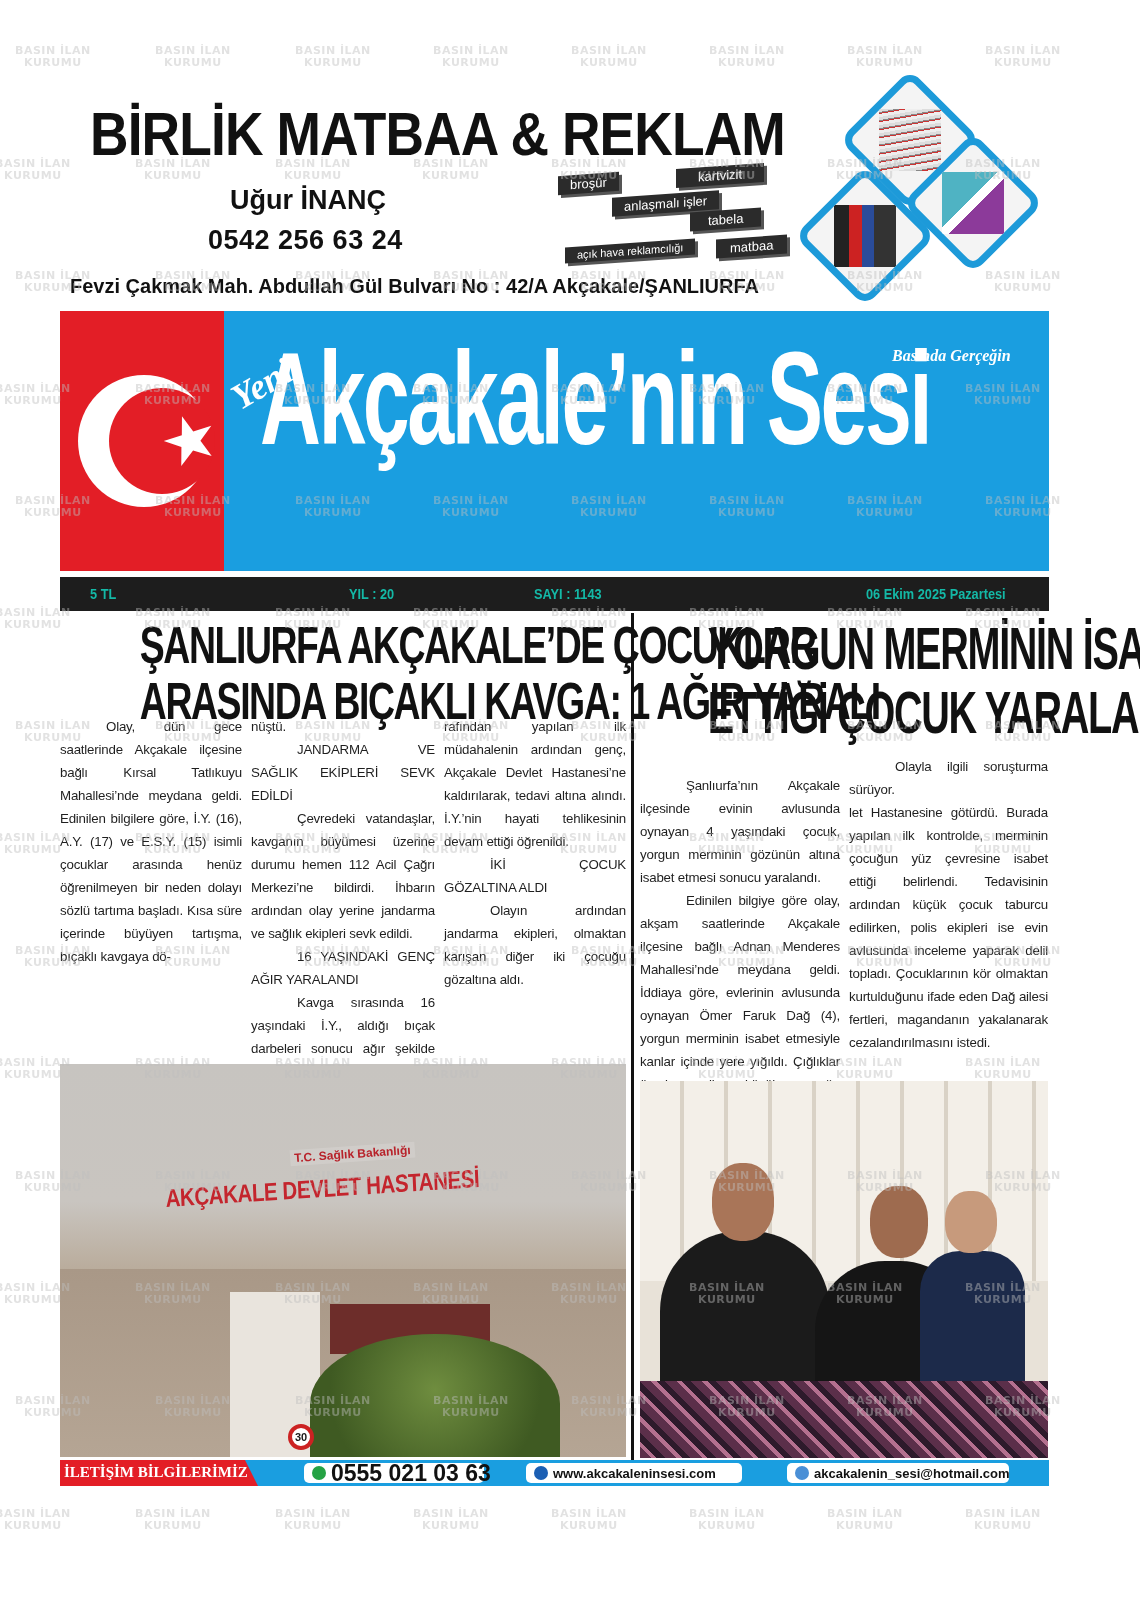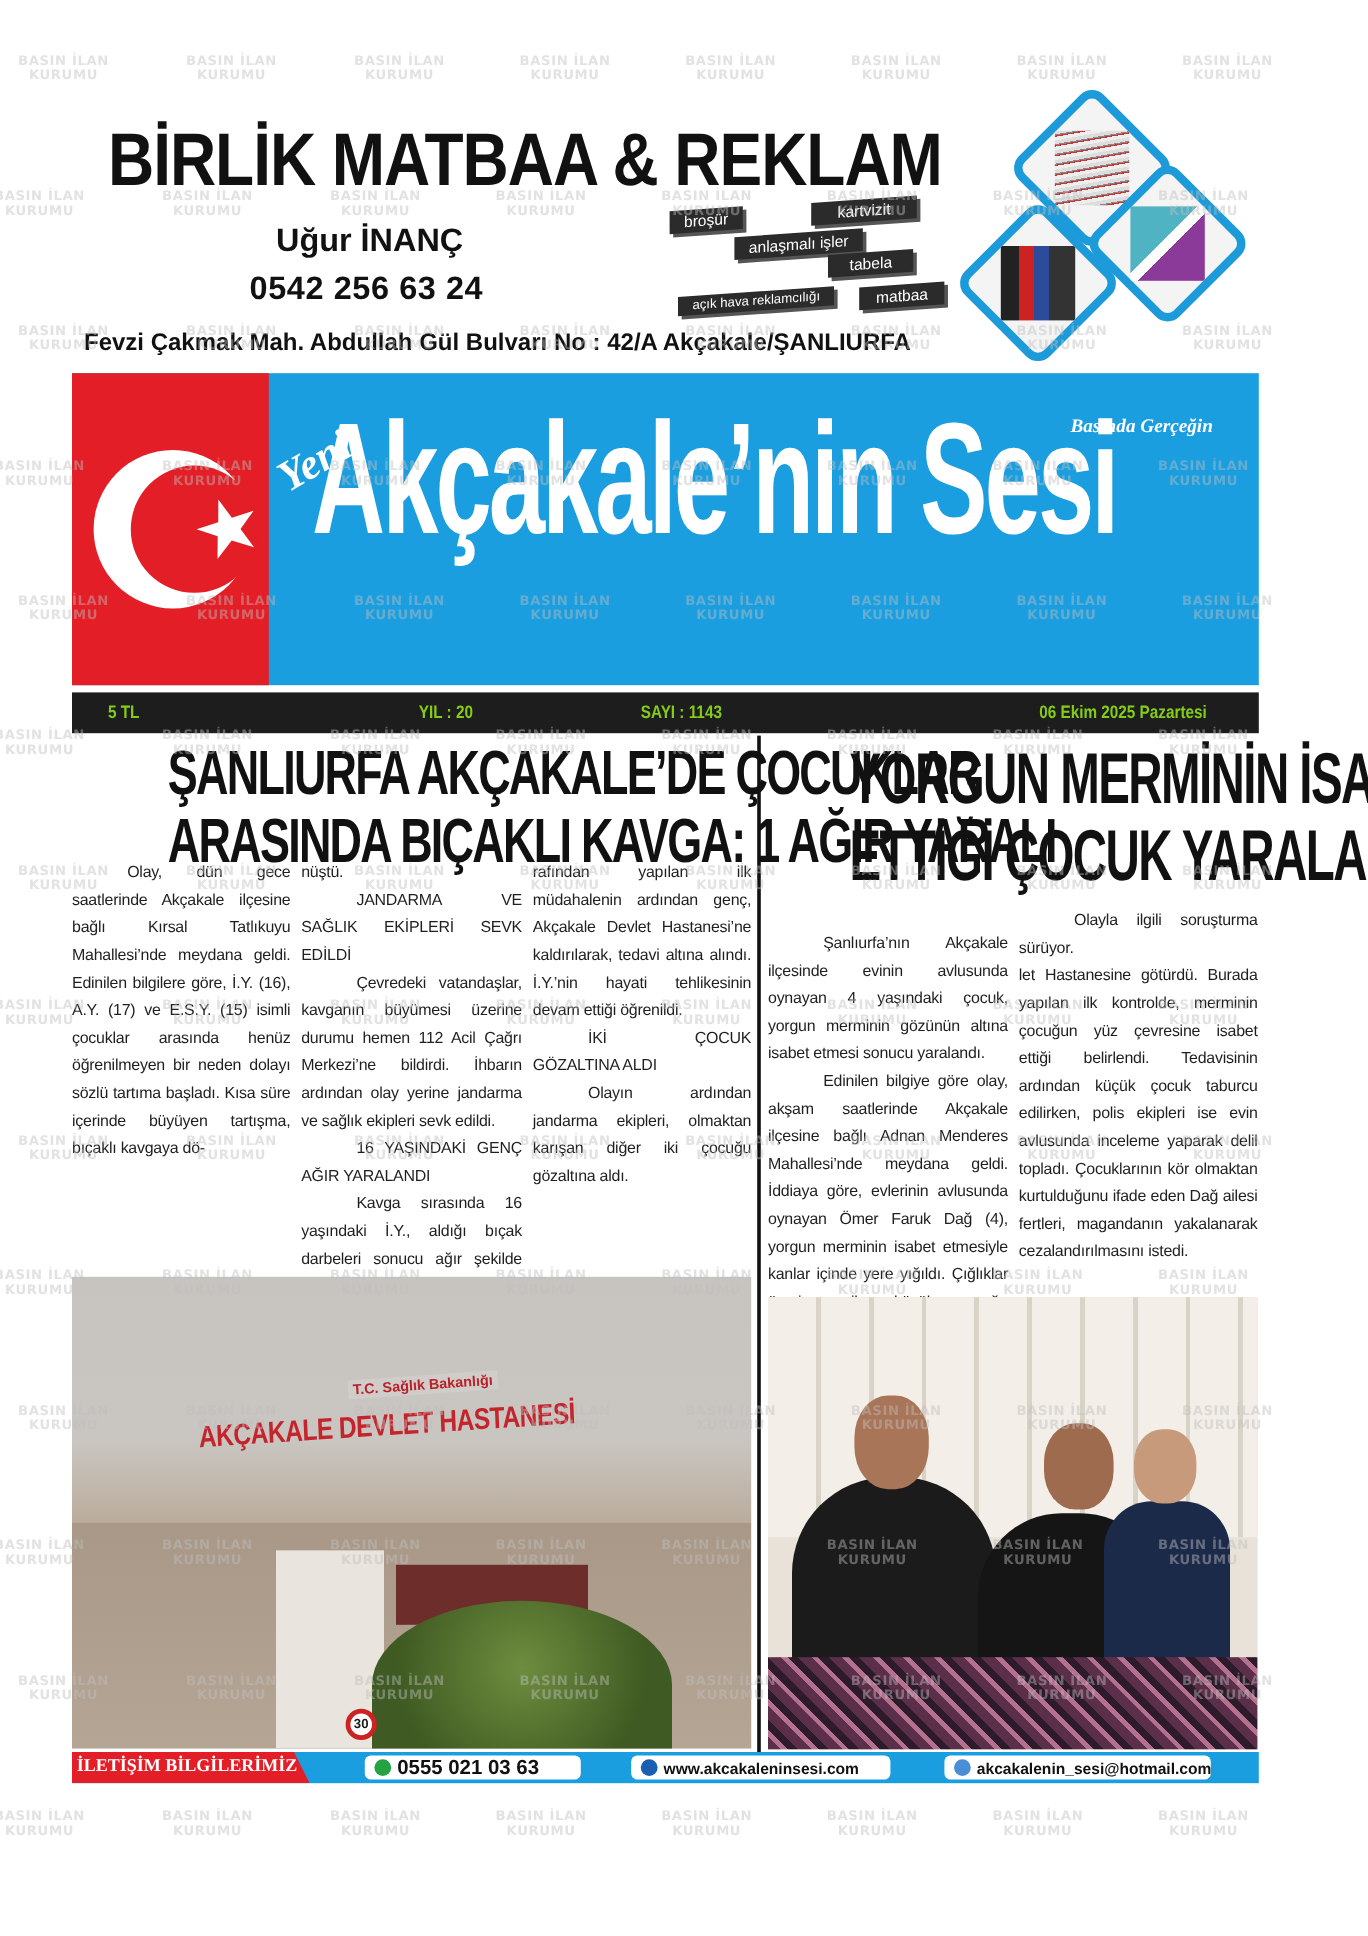--- a/index.html
+++ b/index.html
@@ -22,21 +22,21 @@
 
   
   .masthead { position: absolute; left: 60px; top: 311px; width: 989px; height: 260px; background: #1a9ee0; }
   .mast-red { position: absolute; left: 0; top: 0; width: 164px; height: 260px; background: #e31e26; }
   .mast-yeni { position: absolute; left: 170px; top: 52px; font-family: "Liberation Serif", serif; font-style: italic; font-weight: bold; color: #fff; font-size: 36px; transform: rotate(-30deg); }
   .mast-title { position: absolute; left: 200px; top: 12px; font-family: "Liberation Sans", sans-serif; font-weight: bold; color: #fff; font-size: 132px; letter-spacing: -4px; transform: scaleX(0.64); transform-origin: left top; white-space: nowrap; }
   .mast-slogan { position: absolute; left: 832px; top: 36px; font-family: "Liberation Serif", serif; font-style: italic; font-weight: bold; color: #fff; font-size: 16px; }
   .mast-sub { position: absolute; left: 338px; top: 188px; font-weight: bold; color: #fff; font-size: 31px; letter-spacing: 1px; white-space: nowrap; }
 
   
-  .infobar { position: absolute; left: 60px; top: 577px; width: 989px; height: 34px; background: #1d1d1d; color: #84cc16; font-weight: bold; font-size: 15px; padding-left: 24px; }
+  .infobar { position: absolute; left: 60px; top: 577px; width: 989px; height: 34px; background: #1d1d1d; color: #14b8a6; font-weight: bold; font-size: 15px; padding-left: 24px; }
   .infobar span { position: absolute; top: 8px; transform: scaleX(0.85); transform-origin: left top; white-space: nowrap; }
 
   
   .col-divider { position: absolute; left: 631px; top: 613px; width: 3px; height: 847px; background: #111; }
   .headline { position: absolute; font-weight: bold; color: #111; font-size: 52px; line-height: 56px; letter-spacing: -2px; text-align: center; white-space: nowrap; transform-origin: center top; }
   .a1-headline { left: 60px; top: 617px; width: 570px; transform: scaleX(0.72); }
   .a1-headline .l { display: block; }
   .a2-headline { left: 638px; top: 617px; width: 411px; font-size: 60px; line-height: 64px; transform: scaleX(0.66); }
 
   .body-col { position: absolute; font-size: 13.3px; line-height: 23px; text-align: justify; color: #1f1f1f; letter-spacing: -0.2px; }
@@ -164,21 +164,21 @@
   <div style="position:absolute; left:72px; top:82px; width:62px; height:78px; border-radius:45%; background:#a97558;"></div>
   <div style="position:absolute; left:175px; top:180px; width:155px; height:150px; border-radius:70px 70px 10px 10px; background:#151515;"></div>
   <div style="position:absolute; left:230px; top:105px; width:58px; height:72px; border-radius:45%; background:#9e6b4f;"></div>
   <div style="position:absolute; left:280px; top:170px; width:105px; height:140px; border-radius:40px 40px 10px 10px; background:#1c2a4a;"></div>
   <div style="position:absolute; left:305px; top:110px; width:52px; height:62px; border-radius:45%; background:#c79a7c;"></div>
   <div style="position:absolute; left:0; top:300px; width:408px; height:77px; background:repeating-linear-gradient(45deg,#5b2f4a 0 8px,#b4708f 8px 12px,#2d1a2b 12px 18px);"></div>
 </div>
 
 <div class="footer">
   <div class="footer-label">İLETİŞİM BİLGİLERİMİZ</div>
-  <div class="pill" style="left:244px; width:180px; font-size:17px;">
+  <div class="pill" style="left:244px; width:180px; font-size:23px;">
     <span class="ic" style="background:#25a244;"></span>
     <span>0555 021 03 63</span>
   </div>
   <div class="pill" style="left:466px; width:216px; font-size:13px;">
     <span class="ic" style="background:#1b5fb3;"></span>
     <span>www.akcakaleninsesi.com</span>
   </div>
   <div class="pill" style="left:727px; width:222px; font-size:13px;">
     <span class="ic" style="background:#4a8fd6;"></span>
     <span>akcakalenin_sesi@hotmail.com</span>

